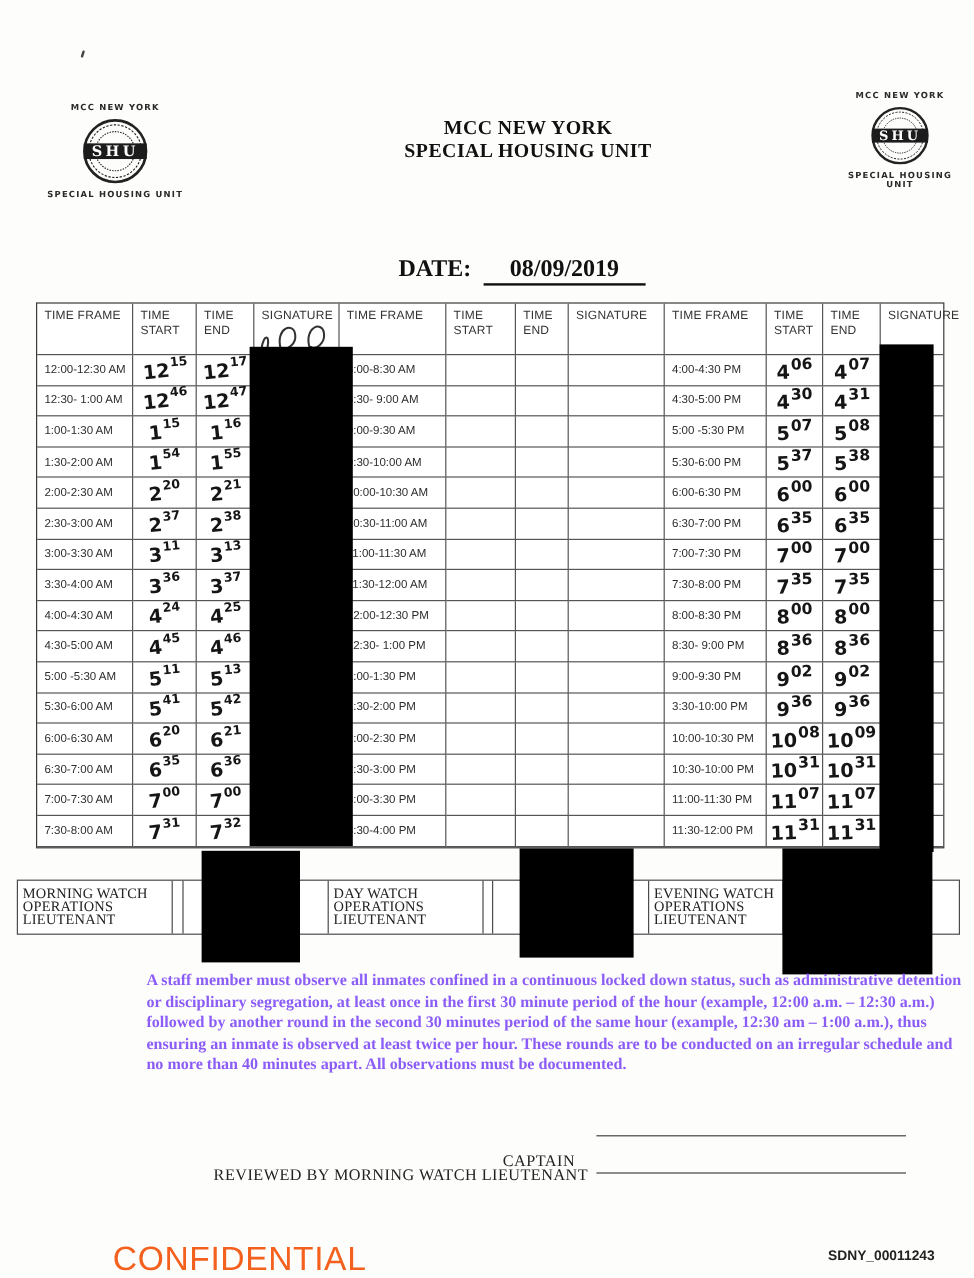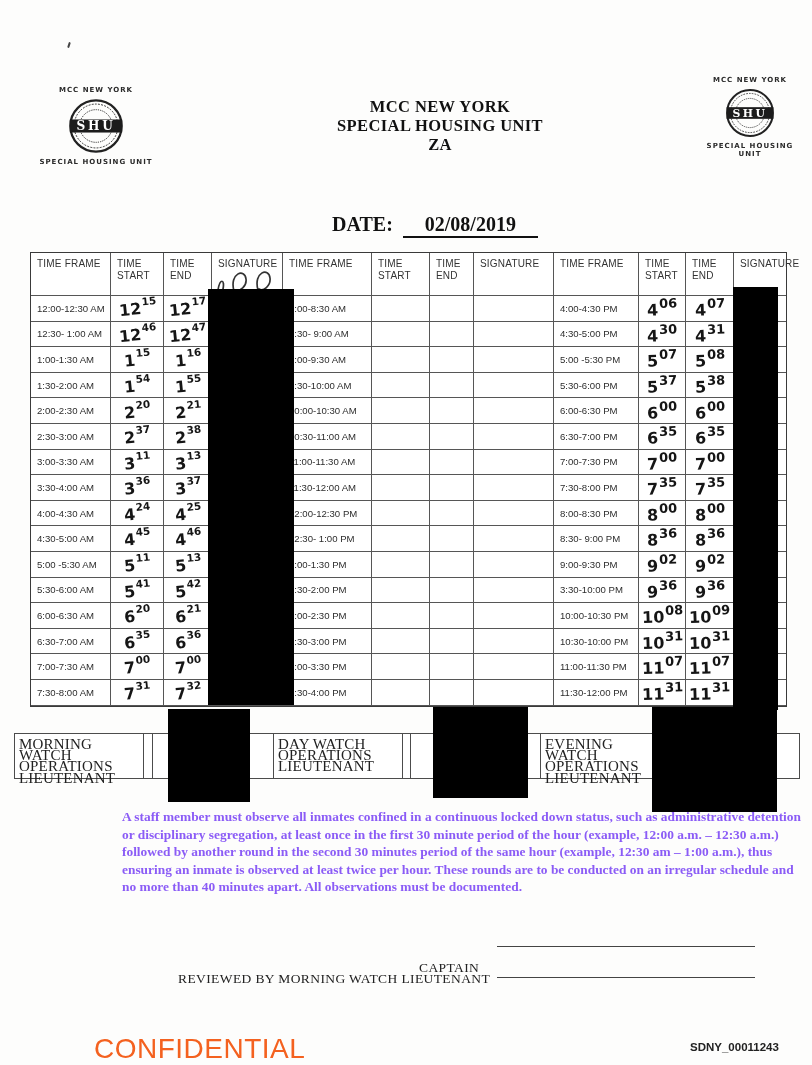--- a/index.html
+++ b/index.html
@@ -45,21 +45,21 @@
   .redact{position:absolute;background:#000;}
 
   
   .scribble{position:absolute;left:212px;top:264px;}
 
   
   .watch-row{position:absolute;left:14px;top:733px;height:44px;display:flex;
        border:1px solid #4c4c4c;background:#fff;}
   .wcell{border-right:1px solid #4c4c4c;height:100%;box-sizing:border-box;}
   .wcell:last-child{border-right:none;}
-  .wlabel{font-family:"Liberation Serif",serif;font-size:15px;line-height:11.2px;
+  .wlabel{font-family:"Liberation Serif",serif;font-size:12px;line-height:11.2px;
        padding:5px 0 0 4px;color:#222;white-space:pre-line;letter-spacing:.2px;}
 
   
   .notice{position:absolute;left:122px;top:808px;width:682px;font-weight:bold;
        font-size:13.4px;line-height:17.6px;color:#8b5cf6;text-align:left;}
 
   
   .signoff-label{position:absolute;font-size:13.5px;letter-spacing:.4px;color:#222;}
   .reviewed{left:178px;top:929px;margin-top:42px;}
   .captain{left:419px;top:960px;}
@@ -101,25 +101,24 @@
     <circle cx="30" cy="30" r="17.5" fill="none" stroke="#222" stroke-width="1" stroke-dasharray="1.3 1.1"></circle>
     <rect x="2" y="23" width="56" height="14" fill="#1c1c1c"></rect>
     <text x="30" y="34.5" text-anchor="middle" font-family="DejaVu Serif, serif" font-weight="bold" font-size="13" fill="#fff" letter-spacing="3">SHU</text>
   </svg>
   <div class="arc-text">SPECIAL HOUSING UNIT</div>
 </div>
 
 <div class="title-block">
   <div>MCC NEW YORK</div>
   <div>SPECIAL HOUSING UNIT</div>
-  <div>ZA</div>
 </div>
 
 <div class="date-line">
-  <span>DATE:</span><span class="date-underline">02/08/2019</span>
+  <span>DATE:</span><span class="date-underline">08/09/2019</span>
 </div>
 
 <div class="check-table" id="check-table">
     <div class="c h">TIME FRAME</div>
     <div class="c h">TIME START</div>
     <div class="c h">TIME END</div>
     <div class="c h">SIGNATURE</div>
     <div class="c h">TIME FRAME</div>
     <div class="c h">TIME START</div>
     <div class="c h">TIME END</div>

